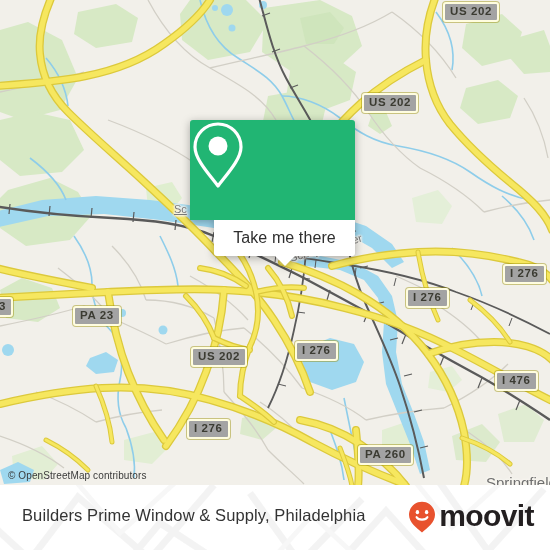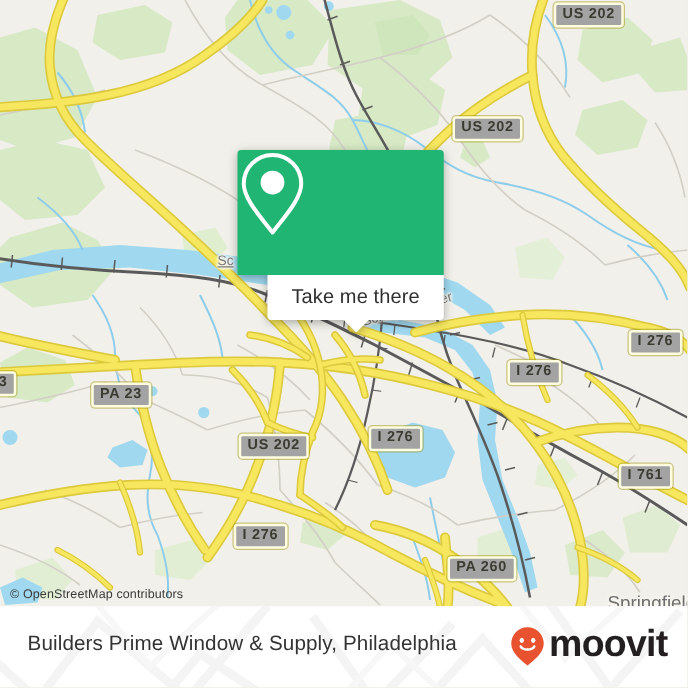--- a/index.html
+++ b/index.html
@@ -376,21 +376,21 @@
     <div class="placelabel city" style="left:486px;top:474px;">Springfield</div>
 
     <div class="shield" style="left:443px;top:2px;">US 202</div>
     <div class="shield" style="left:362px;top:93px;">US 202</div>
     <div class="shield" style="left:503px;top:264px;">I 276</div>
     <div class="shield" style="left:406px;top:288px;">I 276</div>
     <div class="shield" style="left:-8px;top:297px;">3</div>
     <div class="shield" style="left:73px;top:306px;">PA 23</div>
     <div class="shield" style="left:191px;top:347px;">US 202</div>
     <div class="shield" style="left:295px;top:341px;">I 276</div>
-    <div class="shield" style="left:495px;top:371px;">I 761</div>
+    <div class="shield" style="left:495px;top:371px;">I 476</div>
     <div class="shield" style="left:187px;top:419px;">I 276</div>
     <div class="shield" style="left:358px;top:445px;">PA 260</div>
 
     <div class="attribution">© OpenStreetMap contributors</div>
 
     <div id="popup">
       <div class="pop-head">
         <svg width="56" height="70" viewBox="0 0 56 70">
           <path d="M28,4 C15.3,4 5,14.3 5,27 C5,39 18,53 28,66 C38,53 51,39 51,27 C51,14.3 40.7,4 28,4 Z" fill="none" stroke="#ffffff" stroke-width="3.2" stroke-linejoin="round"></path>
           <circle cx="28" cy="26" r="9.5" fill="#ffffff"></circle>

